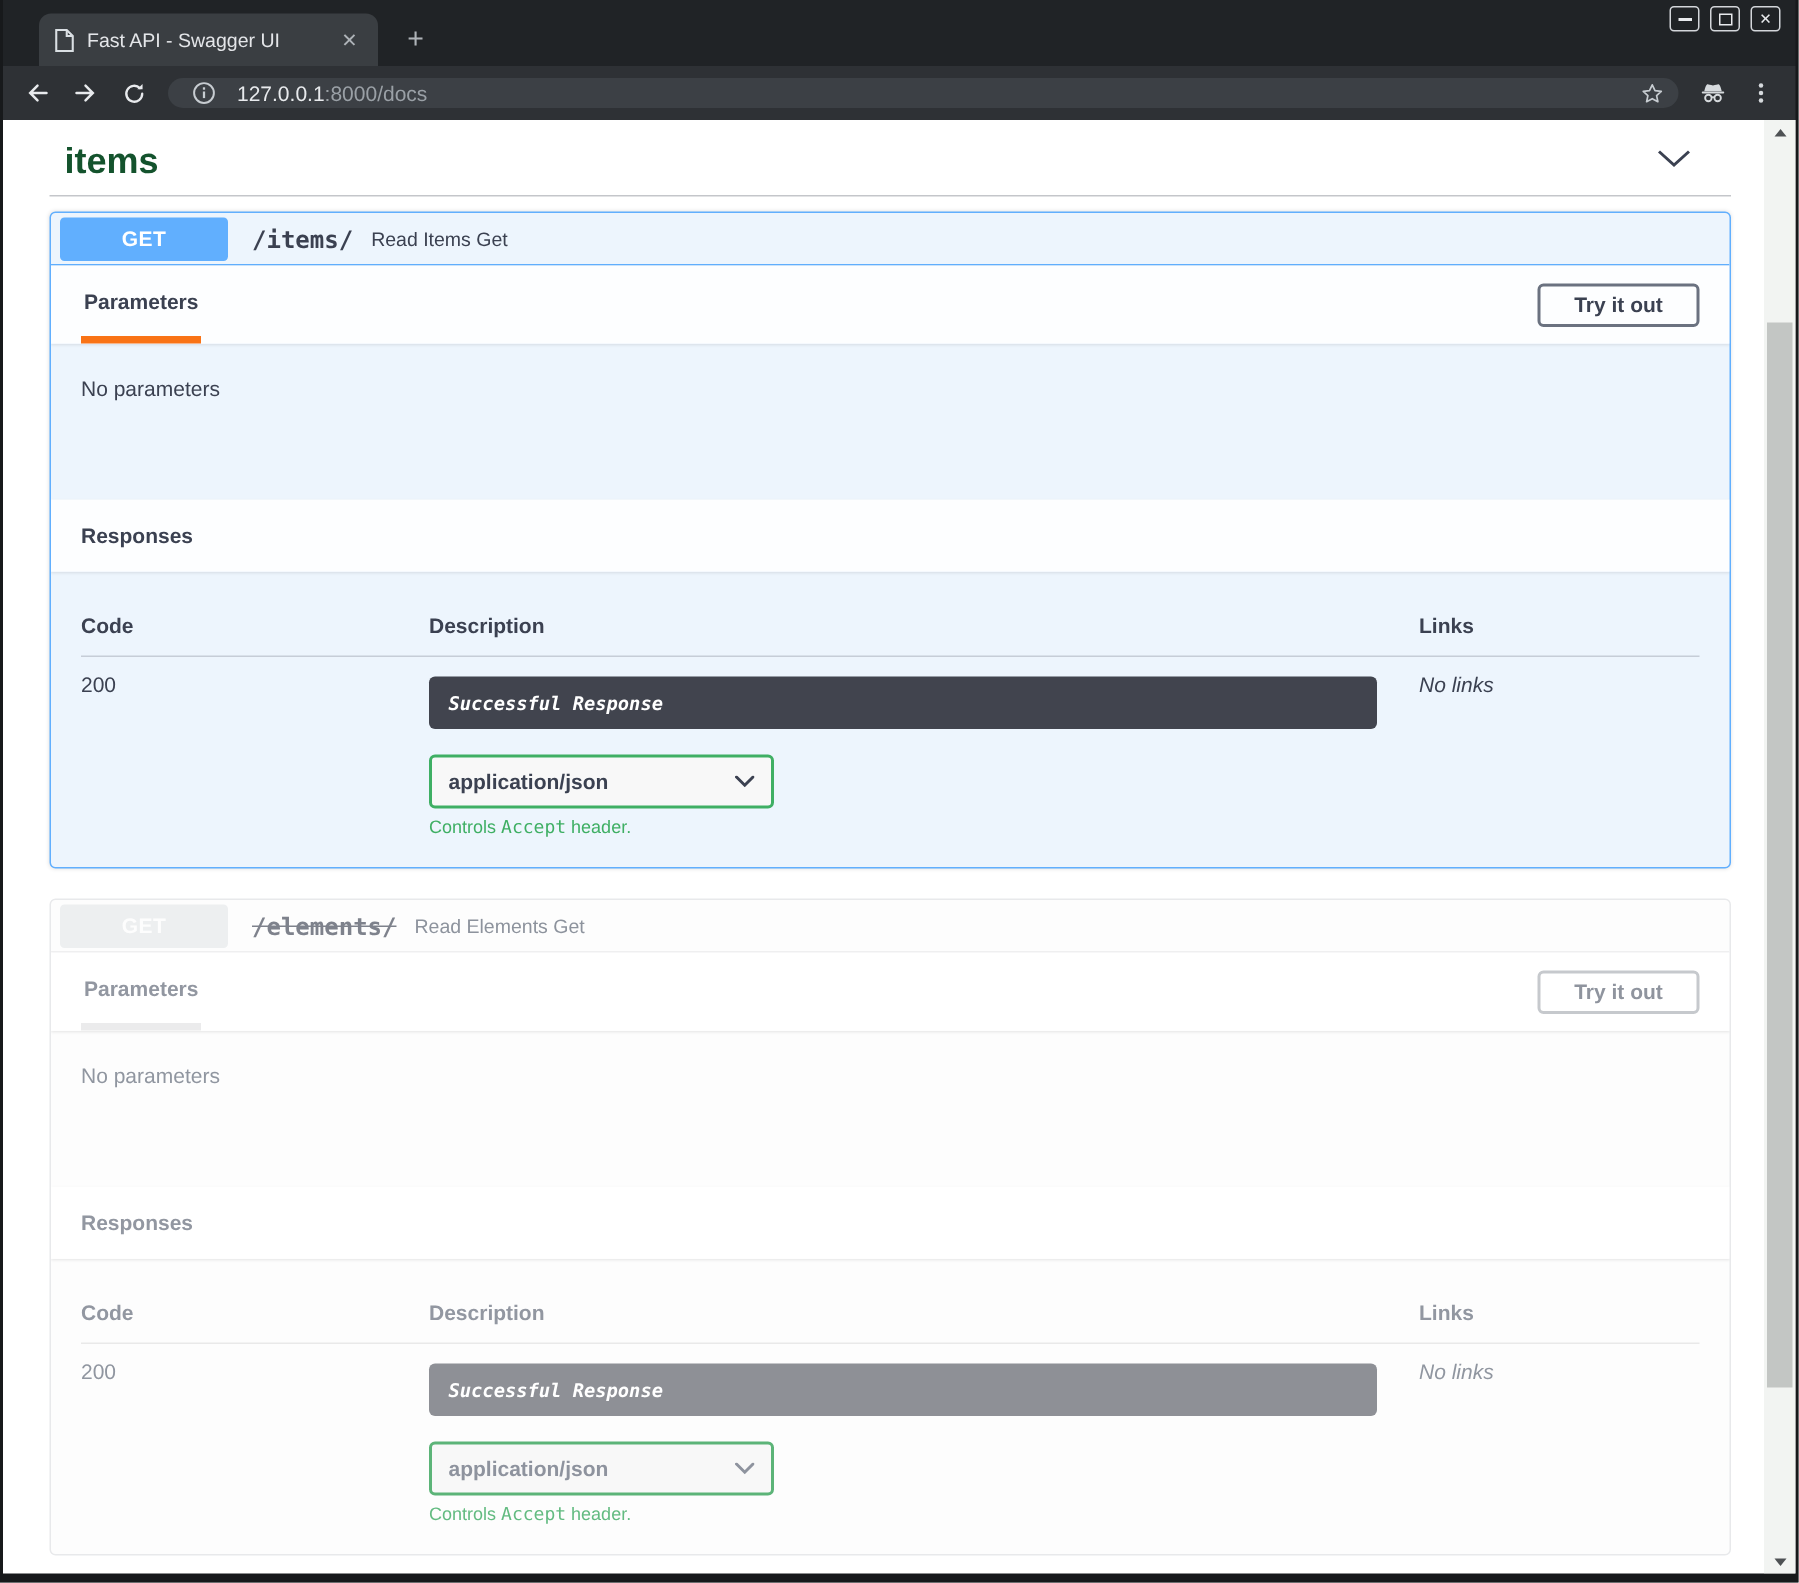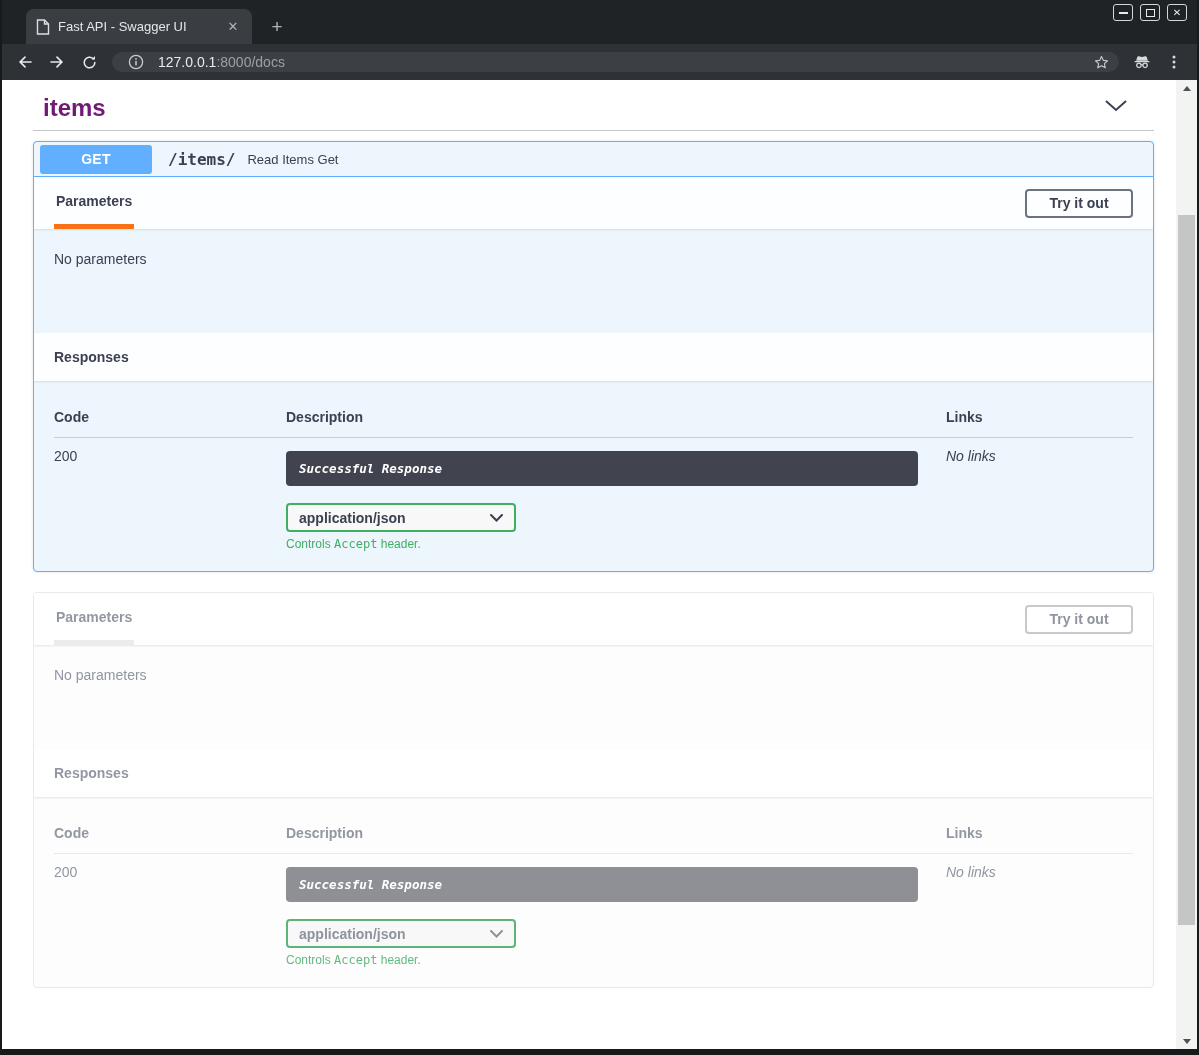--- a/index.html
+++ b/index.html
@@ -30,21 +30,21 @@
   .page { position:absolute; left:31px; top:0; width:1121px; }
 
   .scrollbar { position:absolute; right:0; top:0; width:21px; height:969px; background:#f2f4f2; }
   .sb-arrow { position:absolute; left:0; width:21px; height:16px; display:flex; align-items:center; justify-content:center; }
   .sb-arrow.up { top:0; } .sb-arrow.down { bottom:0; }
   .tri-up { width:0; height:0; border-left:4px solid transparent; border-right:4px solid transparent; border-bottom:5px solid #4e5154; }
   .tri-down { width:0; height:0; border-left:4px solid transparent; border-right:4px solid transparent; border-top:5px solid #4e5154; }
   .sb-thumb { position:absolute; left:2px; top:135px; width:17px; height:710px; background:#c3c6c4; }
 
   .tag-header { display:flex; justify-content:space-between; align-items:center; padding:14px 12px 8px 10px; border-bottom:1px solid rgba(59,65,81,.3); margin-bottom:10px; }
-  .tag-title { font-size:24px; font-weight:bold; color:#701a75; }
+  .tag-title { font-size:24px; font-weight:bold; color:#14532d; }
   .tag-chevron { padding:4px 14px; }
 
   .opblock { border-radius:4px; margin-bottom:20px; overflow:hidden; }
   .opblock.get { border:1px solid #61affe; background:#edf5fd; box-shadow:0 0 3px rgba(0,0,0,.12); }
   .opblock.deprecated { border:1px solid #e8e9eb; background:#fdfdfd; }
 
   .summary { display:flex; align-items:center; padding:3px 6px; height:35px; }
   .opblock.get .summary { border-bottom:1px solid #61affe; }
   .opblock.deprecated .summary { border-bottom:1px solid #f0f0f1; }
   .method-badge { width:112px; height:29px; border-radius:3px; display:flex; align-items:center; justify-content:center; font-size:14px; font-weight:bold; color:#fff; letter-spacing:.3px; }
@@ -71,21 +71,21 @@
 
   .responses-body { padding:20px; }
   .resp-grid { display:grid; grid-template-columns:232px 660px 1fr; }
   .resp-head { padding:8px 0 12px 0; border-bottom:1px solid rgba(59,65,81,.22); font-size:14px; font-weight:bold; color:#3b4151; }
   .opblock.deprecated .resp-head { color:#9297a1; border-bottom-color:rgba(0,0,0,.08); }
   .resp-cell { padding-top:10px; font-size:14px; color:#3b4151; }
   .opblock.deprecated .resp-cell { color:#9096a0; }
   .links-cell { font-style:italic; }
   .resp-desc-box { width:632px; height:35px; margin-top:3px; background:#41444e; border-radius:4px; display:flex; align-items:center; padding:0 13px; color:#ffffff; font-family:"DejaVu Sans Mono","Liberation Mono",monospace; font-style:italic; font-weight:bold; font-size:12.5px; }
   .opblock.deprecated .resp-desc-box { background:#8e9096; }
-  .media-select { margin-top:17px; width:230px; height:29px; background:#f8f8f8; border:2px solid #3faf64; border-radius:4px; display:flex; align-items:center; justify-content:space-between; padding:5px 11px; font-size:14px; font-weight:bold; color:#3b4151; cursor:default; }
+  .media-select { margin-top:17px; width:230px; height:29px; background:#f8f8f8; border:2px solid #3faf64; border-radius:4px; display:flex; align-items:center; justify-content:space-between; padding:16px 11px; font-size:14px; font-weight:bold; color:#3b4151; cursor:default; }
   .opblock.deprecated .media-select { border-color:#5cb478; color:#8e939e; }
   .accept-note { margin-top:5px; font-size:12px; color:#3faf64; }
   .opblock.deprecated .accept-note { color:#63bb81; }
   .accept-note code { font-family:"DejaVu Sans Mono","Liberation Mono",monospace; font-size:12px; }
 </style>
 </head>
 <body>
 
 <div class="window">
 
@@ -210,20 +210,25 @@
                   </svg>
               </div>
               <div class="accept-note"><span>Controls </span><code>Accept</code><span> header.</span></div>
             </div>
             <div class="resp-cell links-cell">No links</div>
           </div>
         </div>
       </div>
 
       <div class="opblock deprecated">
+        <div class="summary">
+          <span class="method-badge">GET</span>
+          <span class="path">/elements/</span>
+          <span class="summary-desc">Read Elements Get</span>
+        </div>
 
 
         <div class="section-header">
           <span class="tab-item">Parameters</span>
           <button class="try-btn">Try it out</button>
         </div>
         <div class="params-body">
           <span>No parameters</span>
         </div>
 

